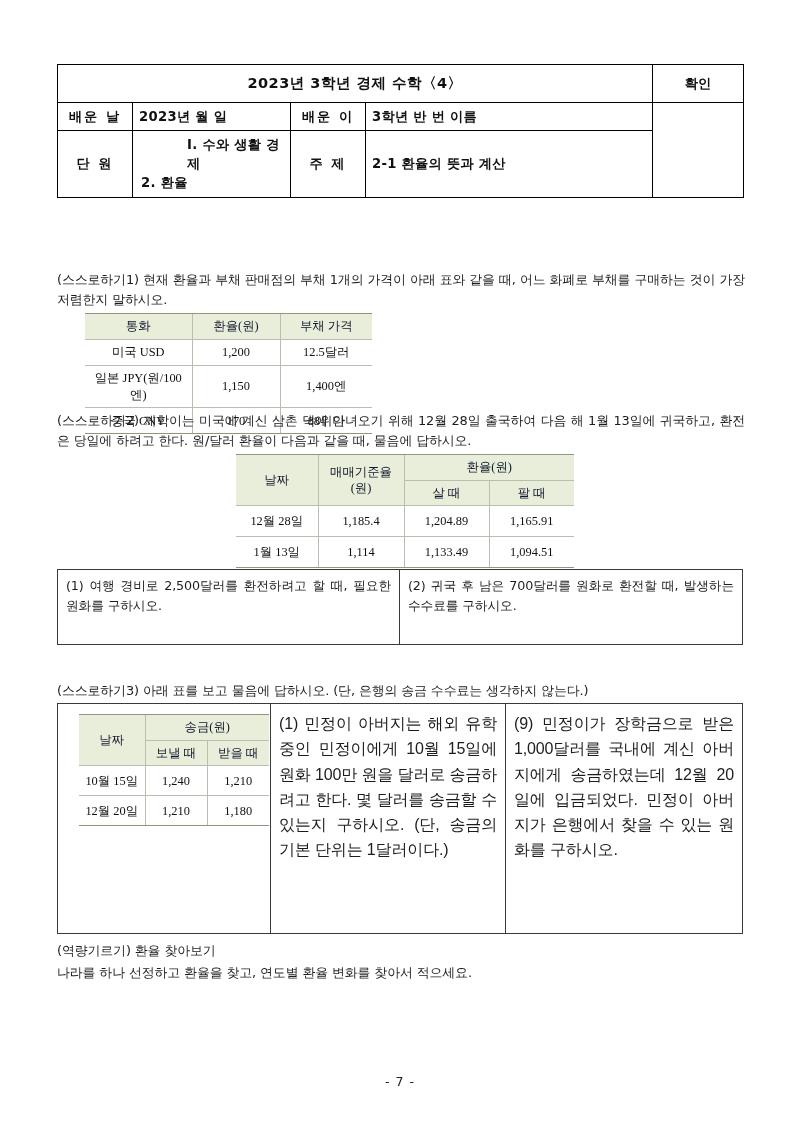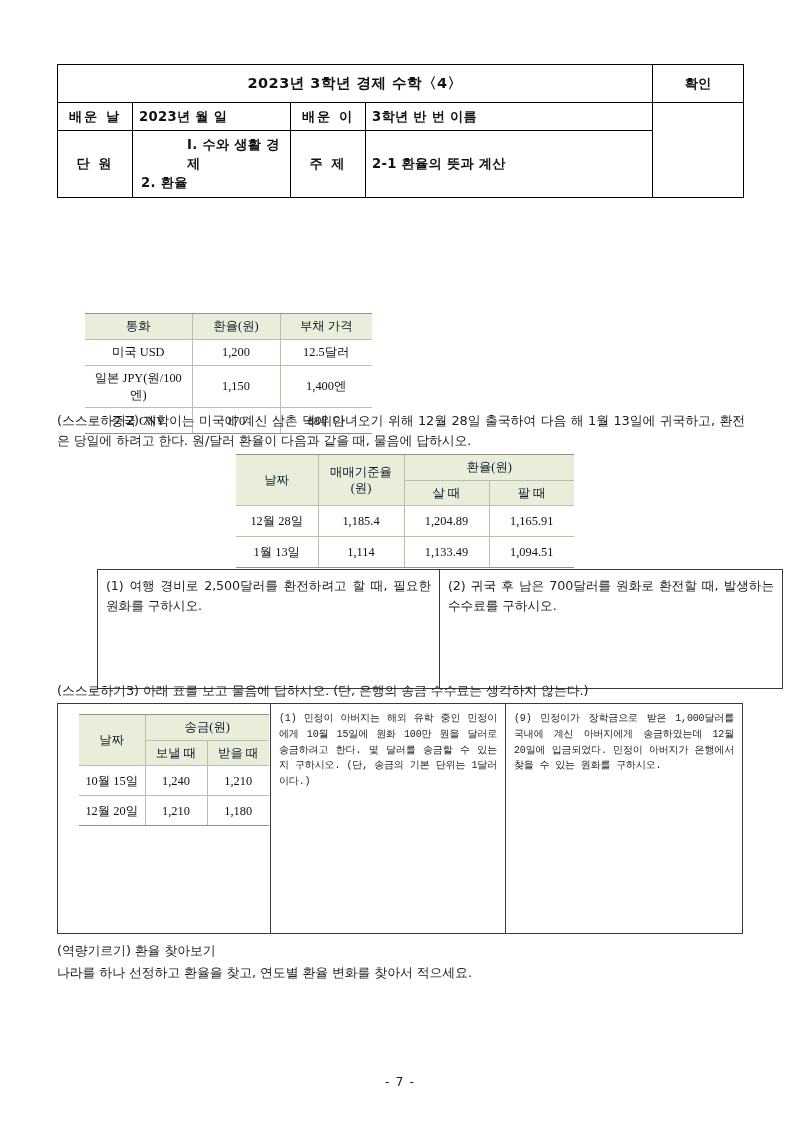--- a/index.html
+++ b/index.html
@@ -147,25 +147,24 @@
   .tbl3 { width: 190px; }
   .tbl3 td { height: 21px; }
   .tbl3 th { height: 15px; }
 
   
   .ansgrid2 {
     position: absolute;
     left: 57px;
     top: 567px;
     width: 686px;
-    height: 120px;
+    height: 76px;
     display: flex;
     box-sizing: border-box;
     border: 1.3px solid #3a3a3a;
-    margin-left: 40px;
   }
   .ansgrid2 .cell {
     box-sizing: border-box;
     padding: 6px 8px 6px 8px;
     font-family: "DejaVu Sans", "Liberation Sans", sans-serif;
     font-size: 12.7px;
     line-height: 1.55;
     color: #1c1c1c;
     text-align: justify;
     text-justify: inter-character;
@@ -181,22 +180,22 @@
     top: 701px;
     width: 686px;
     height: 231px;
     display: flex;
     box-sizing: border-box;
     border: 1.3px solid #3a3a3a;
   }
   .ansgrid3 .cell {
     box-sizing: border-box;
     padding: 7px 8px;
-    font-family: Liberation Mono, monospace;
-    font-size: 10px;
+    font-family: Liberation Sans, sans-serif;
+    font-size: 16px;
     line-height: 1.58;
     color: #1c1c1c;
     text-align: justify;
     text-justify: inter-character;
     letter-spacing: -.15px;
   }
   .ansgrid3 .g1 { width: 213px; border-right: 1.3px solid #3a3a3a; padding: 0; }
   .ansgrid3 .g2 { width: 235px; border-right: 1.3px solid #3a3a3a; }
   .ansgrid3 .g3 { width: 236px; }
 
@@ -246,20 +245,21 @@
           <span class="hdr-unit-line2">2. 환율</span>
         </td>
         <td class="hdr-lbl">주      제</td>
         <td class="hdr-val">2-1 환율의 뜻과 계산</td>
       </tr>
     </tbody>
       </table>
   </div>
 
 
+  <div class="para" style="top:268px;">(스스로하기1) 현재 환율과 부채 판매점의 부채 1개의 가격이 아래 표와 같을 때, 어느 화폐로 부채를 구매하는 것이 가장 저렴한지 말하시오.</div>
 
   <div class="tbl1wrap">
     <table class="data tbl1">
       <colgroup>
         <col style="width:107px">
         <col style="width:88px">
         <col style="width:92px">
       </colgroup>
       <tbody>
           <tr>

